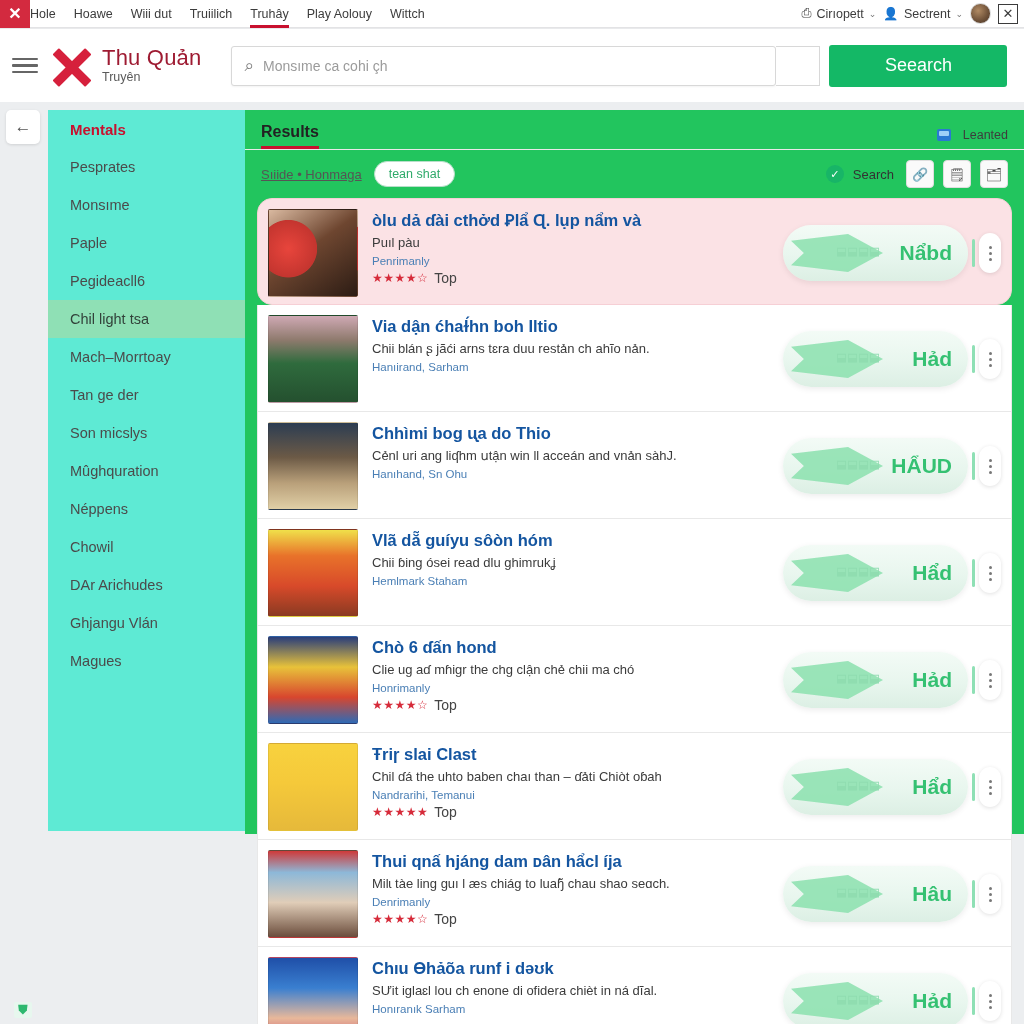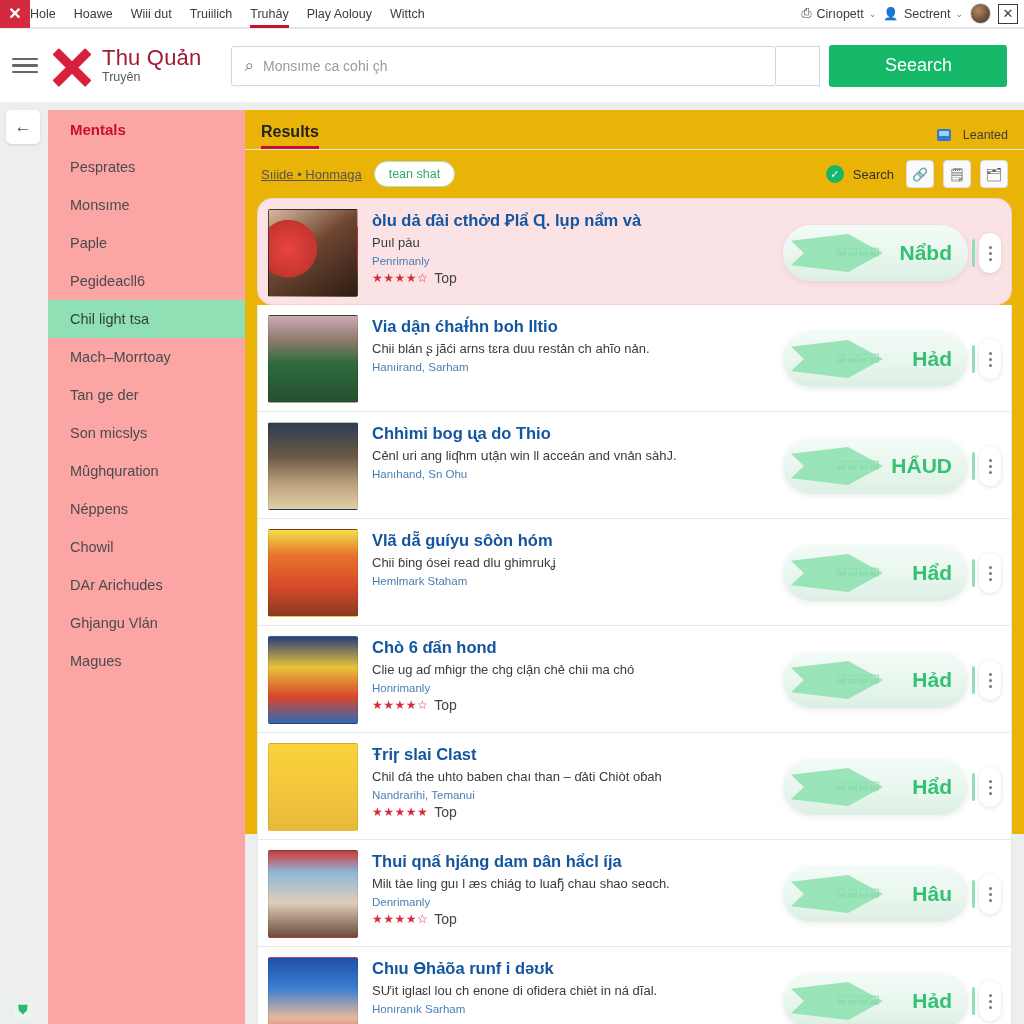--- a/index.html
+++ b/index.html
@@ -86,34 +86,34 @@
   .stage { position: absolute; top: 102px; left: 0; width: 1024px; height: 922px; background: #eceef0; }
 
   .backbtn {
     position: absolute; top: 8px; left: 6px; width: 34px; height: 34px;
     background: #fff; border-radius: 5px; display: flex; align-items: center; justify-content: center;
     color: #555; font-size: 17px; box-shadow: 0 1px 3px rgba(0,0,0,.12); cursor: pointer;
   }
 
   
   .sidebar {
-    position: absolute; top: 8px; left: 48px; width: 197px; height: 914px;
-    background: #fca5a5;
+    position: absolute; top: 8px; left: 48px; width: 197px; height: 721px;
+    background: #5eead4;
   }
   .side-item {
     height: 38px; display: flex; align-items: center; padding-left: 22px;
     font-size: 14.5px; color: #4b4b4b; cursor: pointer;
   }
   .side-item.head { color: #c8102e; font-weight: bold; font-size: 15px; }
   .side-item.sel { background: #8fe0b5; color: #32423a; }
 
   
   .results {
     position: absolute; top: 8px; left: 245px; width: 779px; height: 724px;
-    background: #eab308;
+    background: #22c55e;
   }
   .res-head {
     height: 40px; padding: 0 16px; display: flex; align-items: flex-end;
     border-bottom: 1px solid #e9e9e9; position: relative;
   }
   .res-title { font-size: 16px; font-weight: bold; color: #222; padding-bottom: 8px; position: relative; }
   .res-title::after { content:""; position:absolute; left:0; right:0; bottom:0; height:3px; background:#c8102e;}
   .res-badge {
     margin-left: auto; display: flex; align-items: center; gap: 12px;
     font-size: 12.5px; color: #3d3d3d; padding-bottom: 7px;

